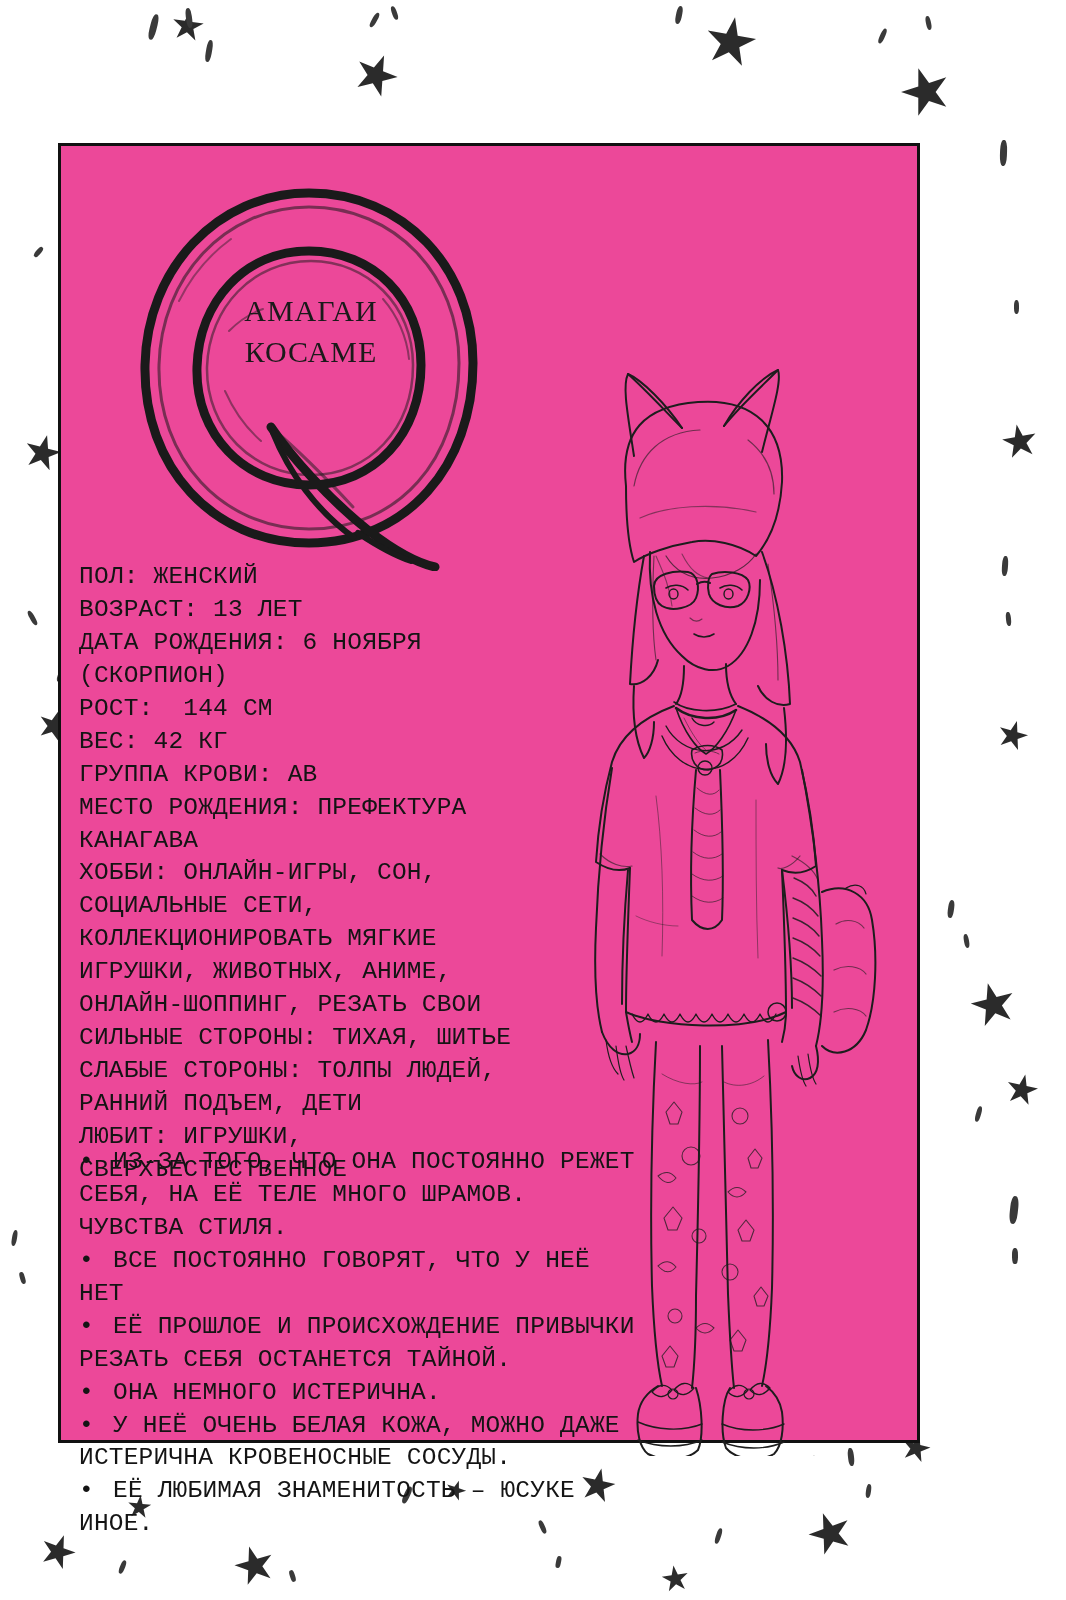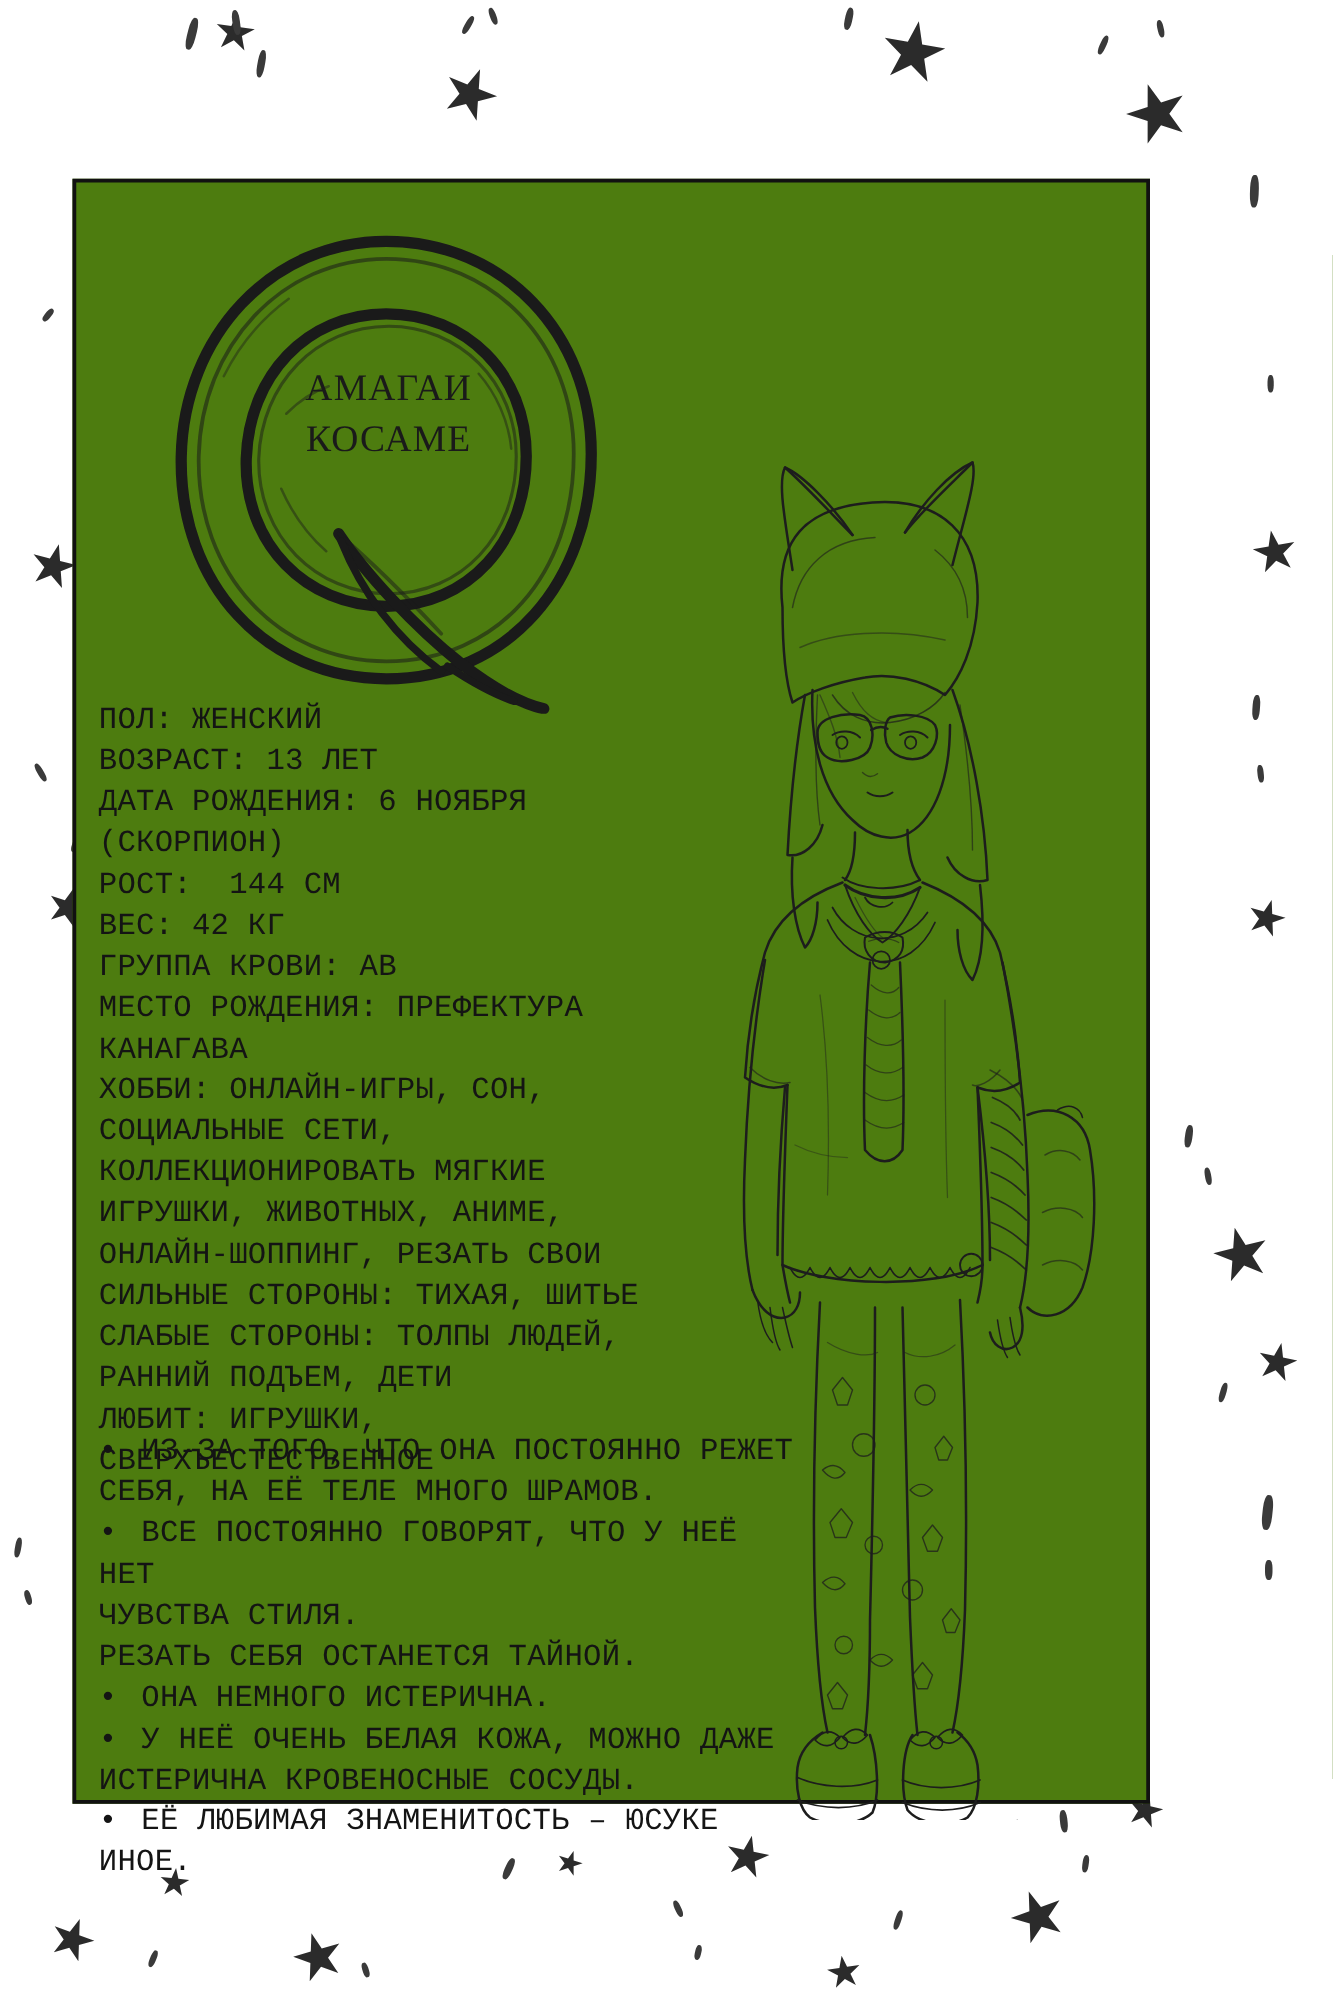--- a/index.html
+++ b/index.html
@@ -35,21 +35,21 @@
   }
 
   
   #profile-card {
     position: absolute;
     left: 58px;
     top: 143px;
     width: 862px;
     height: 1300px;
     border: 3px solid #111;
-    background: #4d7c0f;
+    background: #ec4899;
     box-sizing: border-box;
   }
 
   
   #logo-wrap {
     position: absolute;
     left: 60px;
     top: 35px;
     width: 380px;
     height: 390px;
@@ -218,22 +218,23 @@
       <div class="stat-line">СИЛЬНЫЕ СТОРОНЫ: ТИХАЯ, ШИТЬЕ</div>
       <div class="stat-line">СЛАБЫЕ СТОРОНЫ: ТОЛПЫ ЛЮДЕЙ,</div>
       <div class="stat-line">РАННИЙ ПОДЪЕМ, ДЕТИ</div>
       <div class="stat-line">ЛЮБИТ: ИГРУШКИ,</div>
       <div class="stat-line">СВЕРХЪЕСТЕСТВЕННОЕ</div>
     </div>
 
   <div id="notes">
       <div class="note-line"><span class="bullet">•</span><span>ИЗ-ЗА ТОГО, ЧТО ОНА ПОСТОЯННО РЕЖЕТ</span></div>
       <div class="note-line">СЕБЯ, НА ЕЁ ТЕЛЕ МНОГО ШРАМОВ.</div>
+      <div class="note-line">ЧУВСТВА СТИЛЯ.</div>
       <div class="note-line"><span class="bullet">•</span><span>ВСЕ ПОСТОЯННО ГОВОРЯТ, ЧТО У НЕЁ НЕТ</span></div>
-      <div class="note-line">ЧУВСТВА СТИЛЯ.</div>
+      <div class="note-line"><span class="bullet">•</span><span>ЕЁ ПРОШЛОЕ И ПРОИСХОЖДЕНИЕ ПРИВЫЧКИ</span></div>
       <div class="note-line">РЕЗАТЬ СЕБЯ ОСТАНЕТСЯ ТАЙНОЙ.</div>
       <div class="note-line"><span class="bullet">•</span><span>ОНА НЕМНОГО ИСТЕРИЧНА.</span></div>
       <div class="note-line"><span class="bullet">•</span><span>У НЕЁ ОЧЕНЬ БЕЛАЯ КОЖА, МОЖНО ДАЖЕ</span></div>
       <div class="note-line">ИСТЕРИЧНА КРОВЕНОСНЫЕ СОСУДЫ.</div>
       <div class="note-line"><span class="bullet">•</span><span>ЕЁ ЛЮБИМАЯ ЗНАМЕНИТОСТЬ – ЮСУКЕ ИНОЕ.</span></div>
     </div>
 
   <div id="character-illustration">
     <svg width="390" height="1200" viewBox="0 0 390 1200" xmlns="http://www.w3.org/2000/svg">
       <g fill="none" stroke="#1d1d1d" stroke-width="2" stroke-linecap="round" stroke-linejoin="round">

